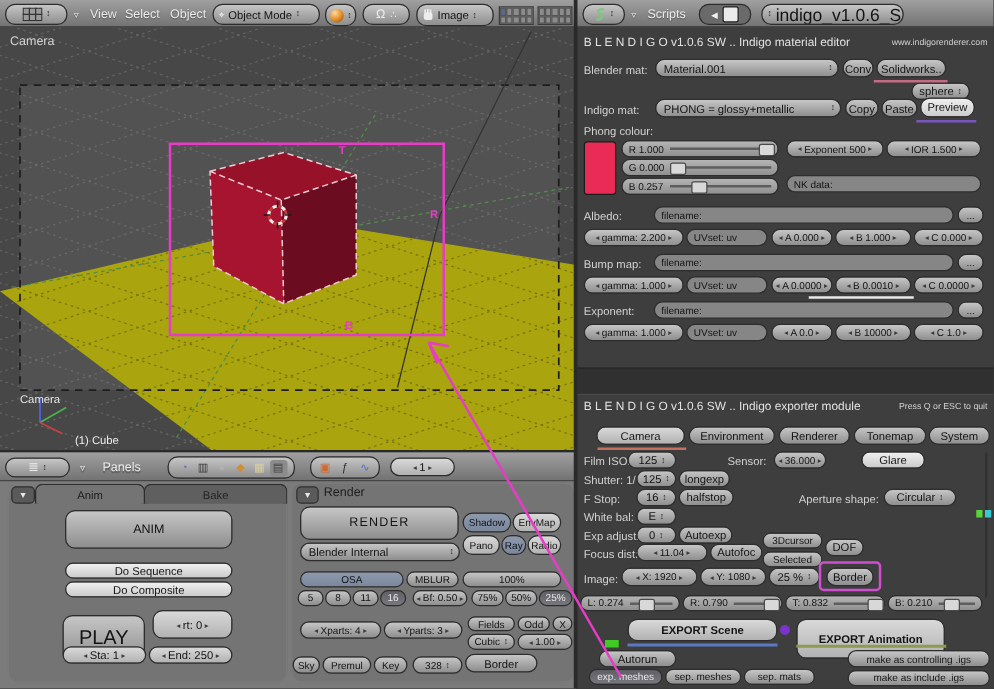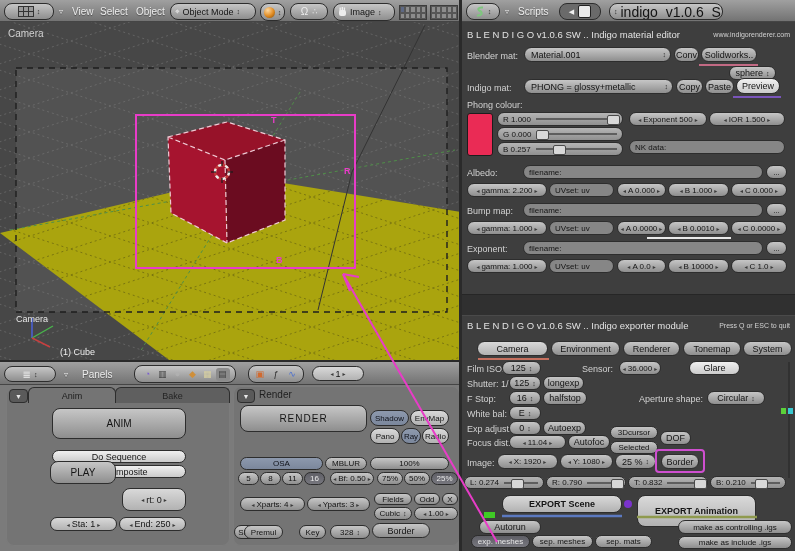--- a/index.html
+++ b/index.html
@@ -530,41 +530,45 @@
     </div>
   </div>
 
   <div class="panel" style="left:6px;top:388px;width:224px;height:158px"></div>
   <div class="collpill" style="left:9px;top:389px;width:17px;height:12px">▼</div>
   <div class="tab" style="left:28px;top:387px;width:86px;height:15px;background:#747474">Anim</div>
   <div class="tab" style="left:115px;top:387px;width:113px;height:15px;background:#5f5f5f;color:#242424">Bake</div>
   <div class="w pill" style="left:52px;top:408px;width:134px;height:31px;font-size:10px">ANIM</div>
   <div class="w pill wh" style="left:52px;top:450px;width:134px;height:13px">Do Sequence</div>
   <div class="w pill wh" style="left:52px;top:465px;width:134px;height:13px">Do Composite</div>
-  <div class="w pill" style="left:50px;top:461px;width:66px;height:23px;font-size:10px">PLAY</div>
+  <div class="w pill" style="left:50px;top:492px;width:66px;height:38px;font-size:16px">PLAY</div>
   <div class="w pill lt" style="left:122px;top:488px;width:64px;height:23px">
     <span class="ar">◂</span>
       <span>rt: 0</span>
       <span class="ar">▸</span>
     </div>
   <div class="w pill lt" style="left:50px;top:517px;width:67px;height:14px">
     <span class="ar">◂</span>
       <span>Sta: 1</span>
       <span class="ar">▸</span>
     </div>
   <div class="w pill lt" style="left:119px;top:517px;width:67px;height:14px">
     <span class="ar">◂</span>
       <span>End: 250</span>
       <span class="ar">▸</span>
     </div>
 
   <div class="panel" style="left:233px;top:386px;width:227px;height:160px"></div>
   <div class="collpill" style="left:237px;top:389px;width:16px;height:12px">▼</div>
   <div class="dlab" style="left:259px;top:389px;font-weight:normal">Render</div>
   <div class="w pill" style="left:240px;top:405px;width:127px;height:27px;font-size:10px;letter-spacing:1px">RENDER</div>
+  <div class="w pill" style="left:240px;top:434px;width:128px;height:15px;justify-content:flex-start;padding-left:6px">
+    <span>Blender Internal</span>
+      <span class="ud" style="margin-left:auto;margin-right:4px">↕</span>
+    </div>
   <div class="w pill bl sm" style="left:370px;top:410px;width:39px;height:16px">Shadow</div>
   <div class="w pill lt sm" style="left:410px;top:410px;width:39px;height:16px">EnvMap</div>
   <div class="w pill lt sm" style="left:370px;top:428px;width:30px;height:16px">Pano</div>
   <div class="w pill bl sm" style="left:401px;top:428px;width:20px;height:16px">Ray</div>
   <div class="w pill lt sm" style="left:422px;top:428px;width:27px;height:16px">Radio</div>
   <div class="w pill bl sm" style="left:240px;top:457px;width:83px;height:13px">OSA</div>
   <div class="w pill sm" style="left:325px;top:457px;width:42px;height:13px">MBLUR</div>
   <div class="w pill sm" style="left:370px;top:457px;width:79px;height:13px">100%</div>
   <div class="w pill sm" style="left:238px;top:472px;width:21px;height:13px">5</div>
   <div class="w pill sm" style="left:260px;top:472px;width:21px;height:13px">8</div>
@@ -594,21 +598,21 @@
   <div class="w pill sm" style="left:374px;top:507px;width:38px;height:13px">
     <span>Cubic</span>
       <span class="ud">↕</span>
     </div>
   <div class="w pill sm" style="left:414px;top:507px;width:44px;height:13px">
     <span class="ar">◂</span>
       <span>1.00</span>
       <span class="ar">▸</span>
     </div>
   <div class="w pill sm" style="left:234px;top:525px;width:22px;height:14px">Sky</div>
-  <div class="w pill sm" style="left:244px;top:525px;width:39px;height:14px">Premul</div>
+  <div class="w pill sm" style="left:258px;top:525px;width:39px;height:14px">Premul</div>
   <div class="w pill sm" style="left:299px;top:525px;width:27px;height:14px">Key</div>
   <div class="w pill sm" style="left:330px;top:525px;width:40px;height:14px">
     <span>328</span>
       <span class="ud">↕</span>
     </div>
   <div class="w pill" style="left:372px;top:523px;width:58px;height:15px">Border</div>
 
   <svg class="w" style="left:0;top:0;pointer-events:none;z-index:60" width="795" height="551" viewBox="0 0 795 551">
     <line x1="497" y1="542" x2="343" y2="274" stroke="#e83cc8" stroke-width="2"></line>
     <path d="M343,274 L359,277 M343,274 L350,291" stroke="#e83cc8" stroke-width="2" fill="none"></path>

